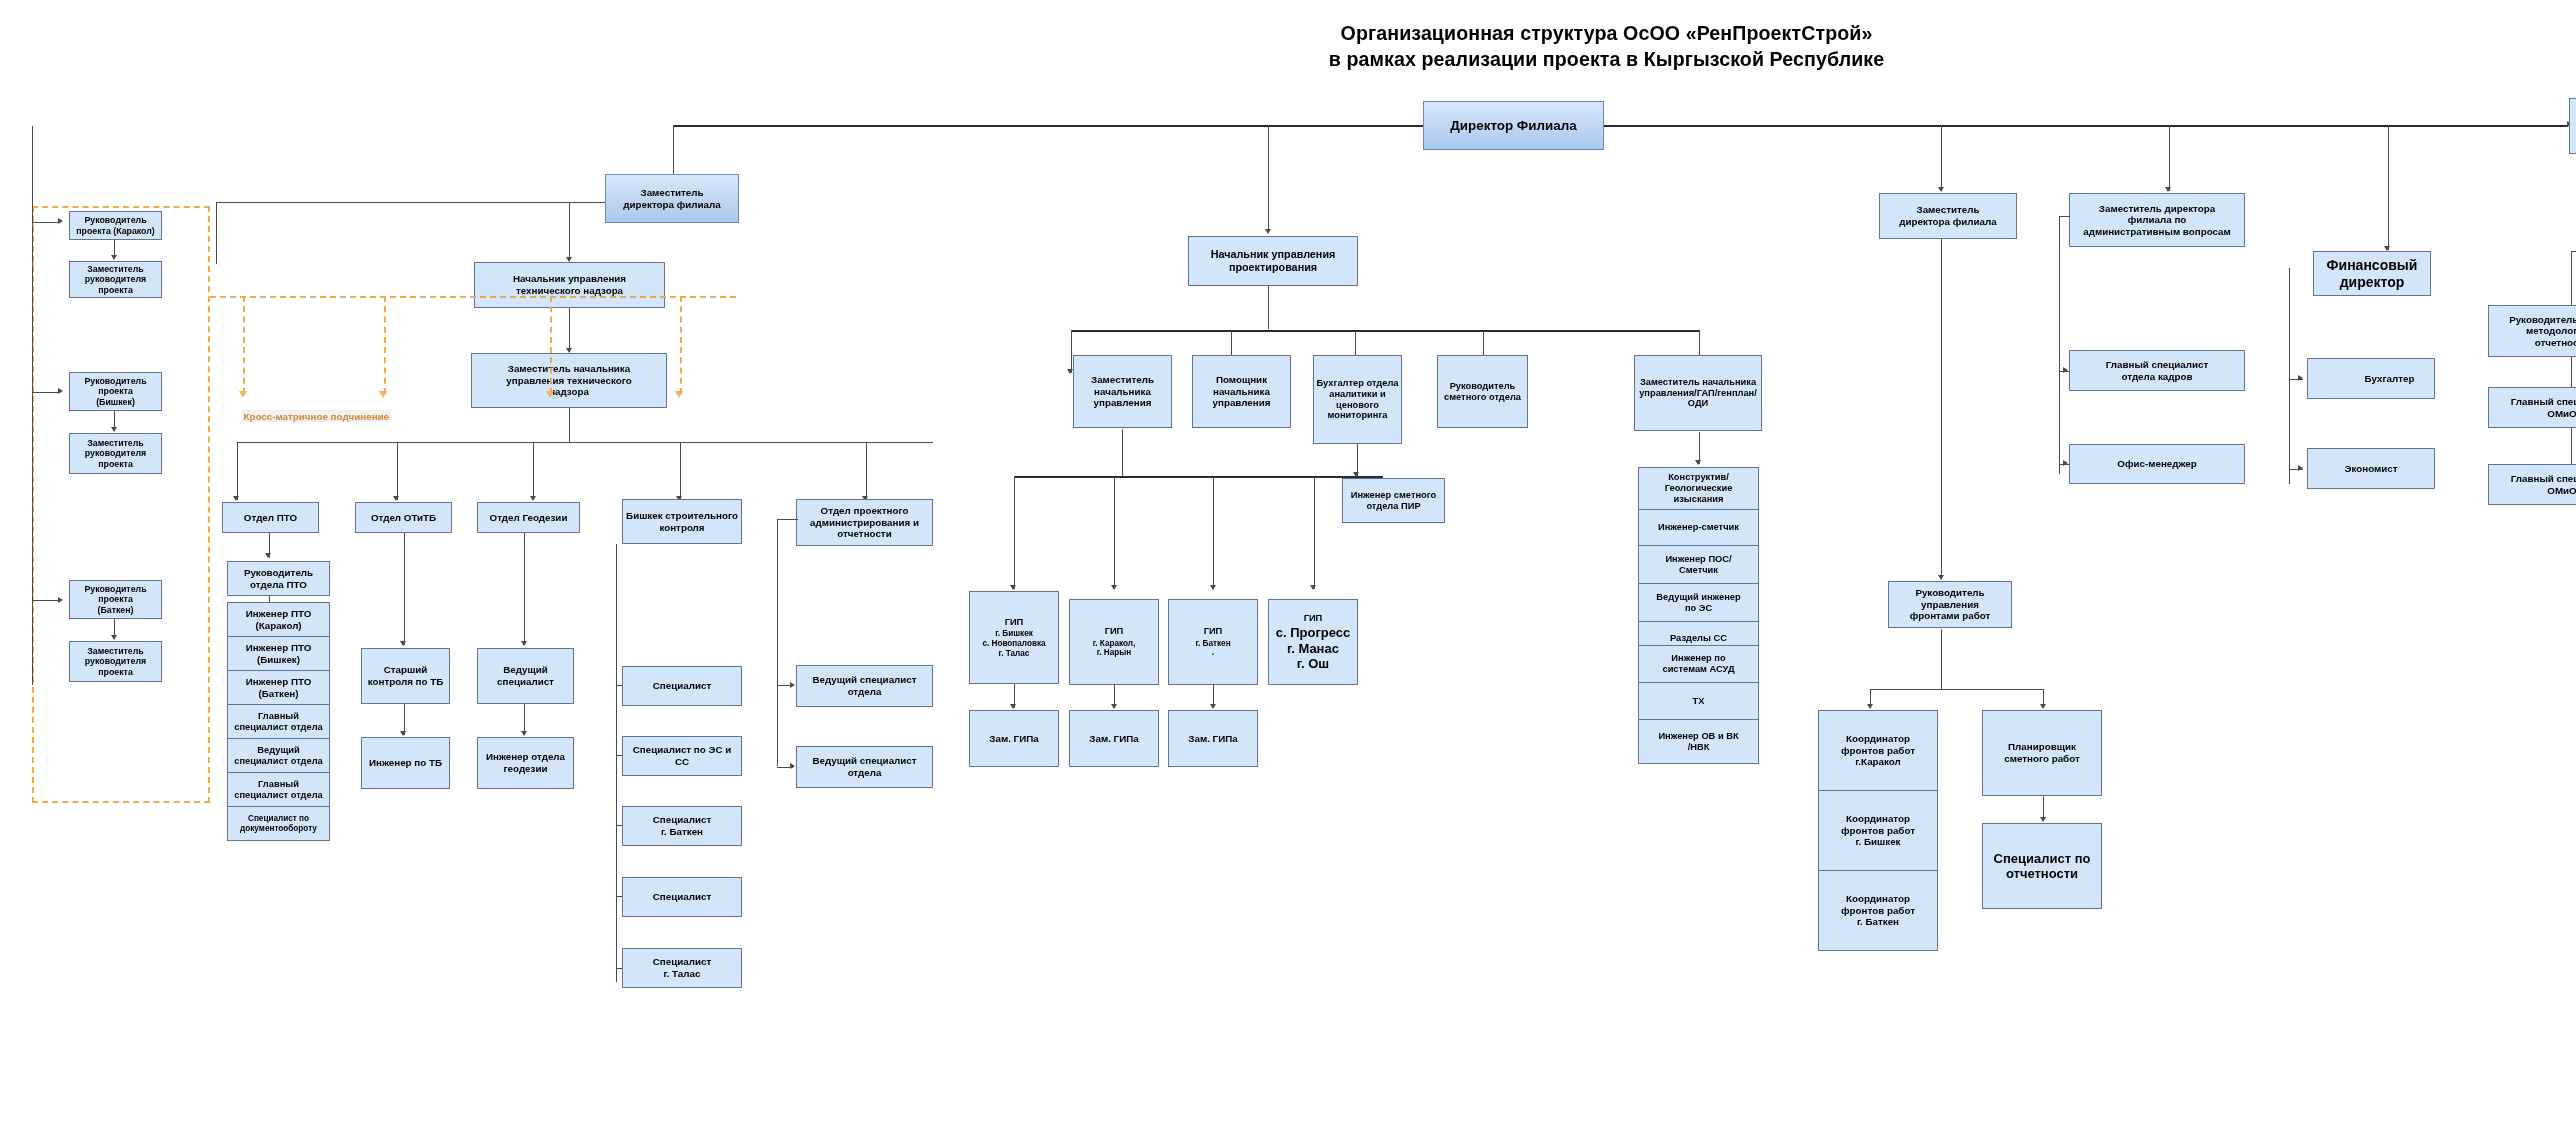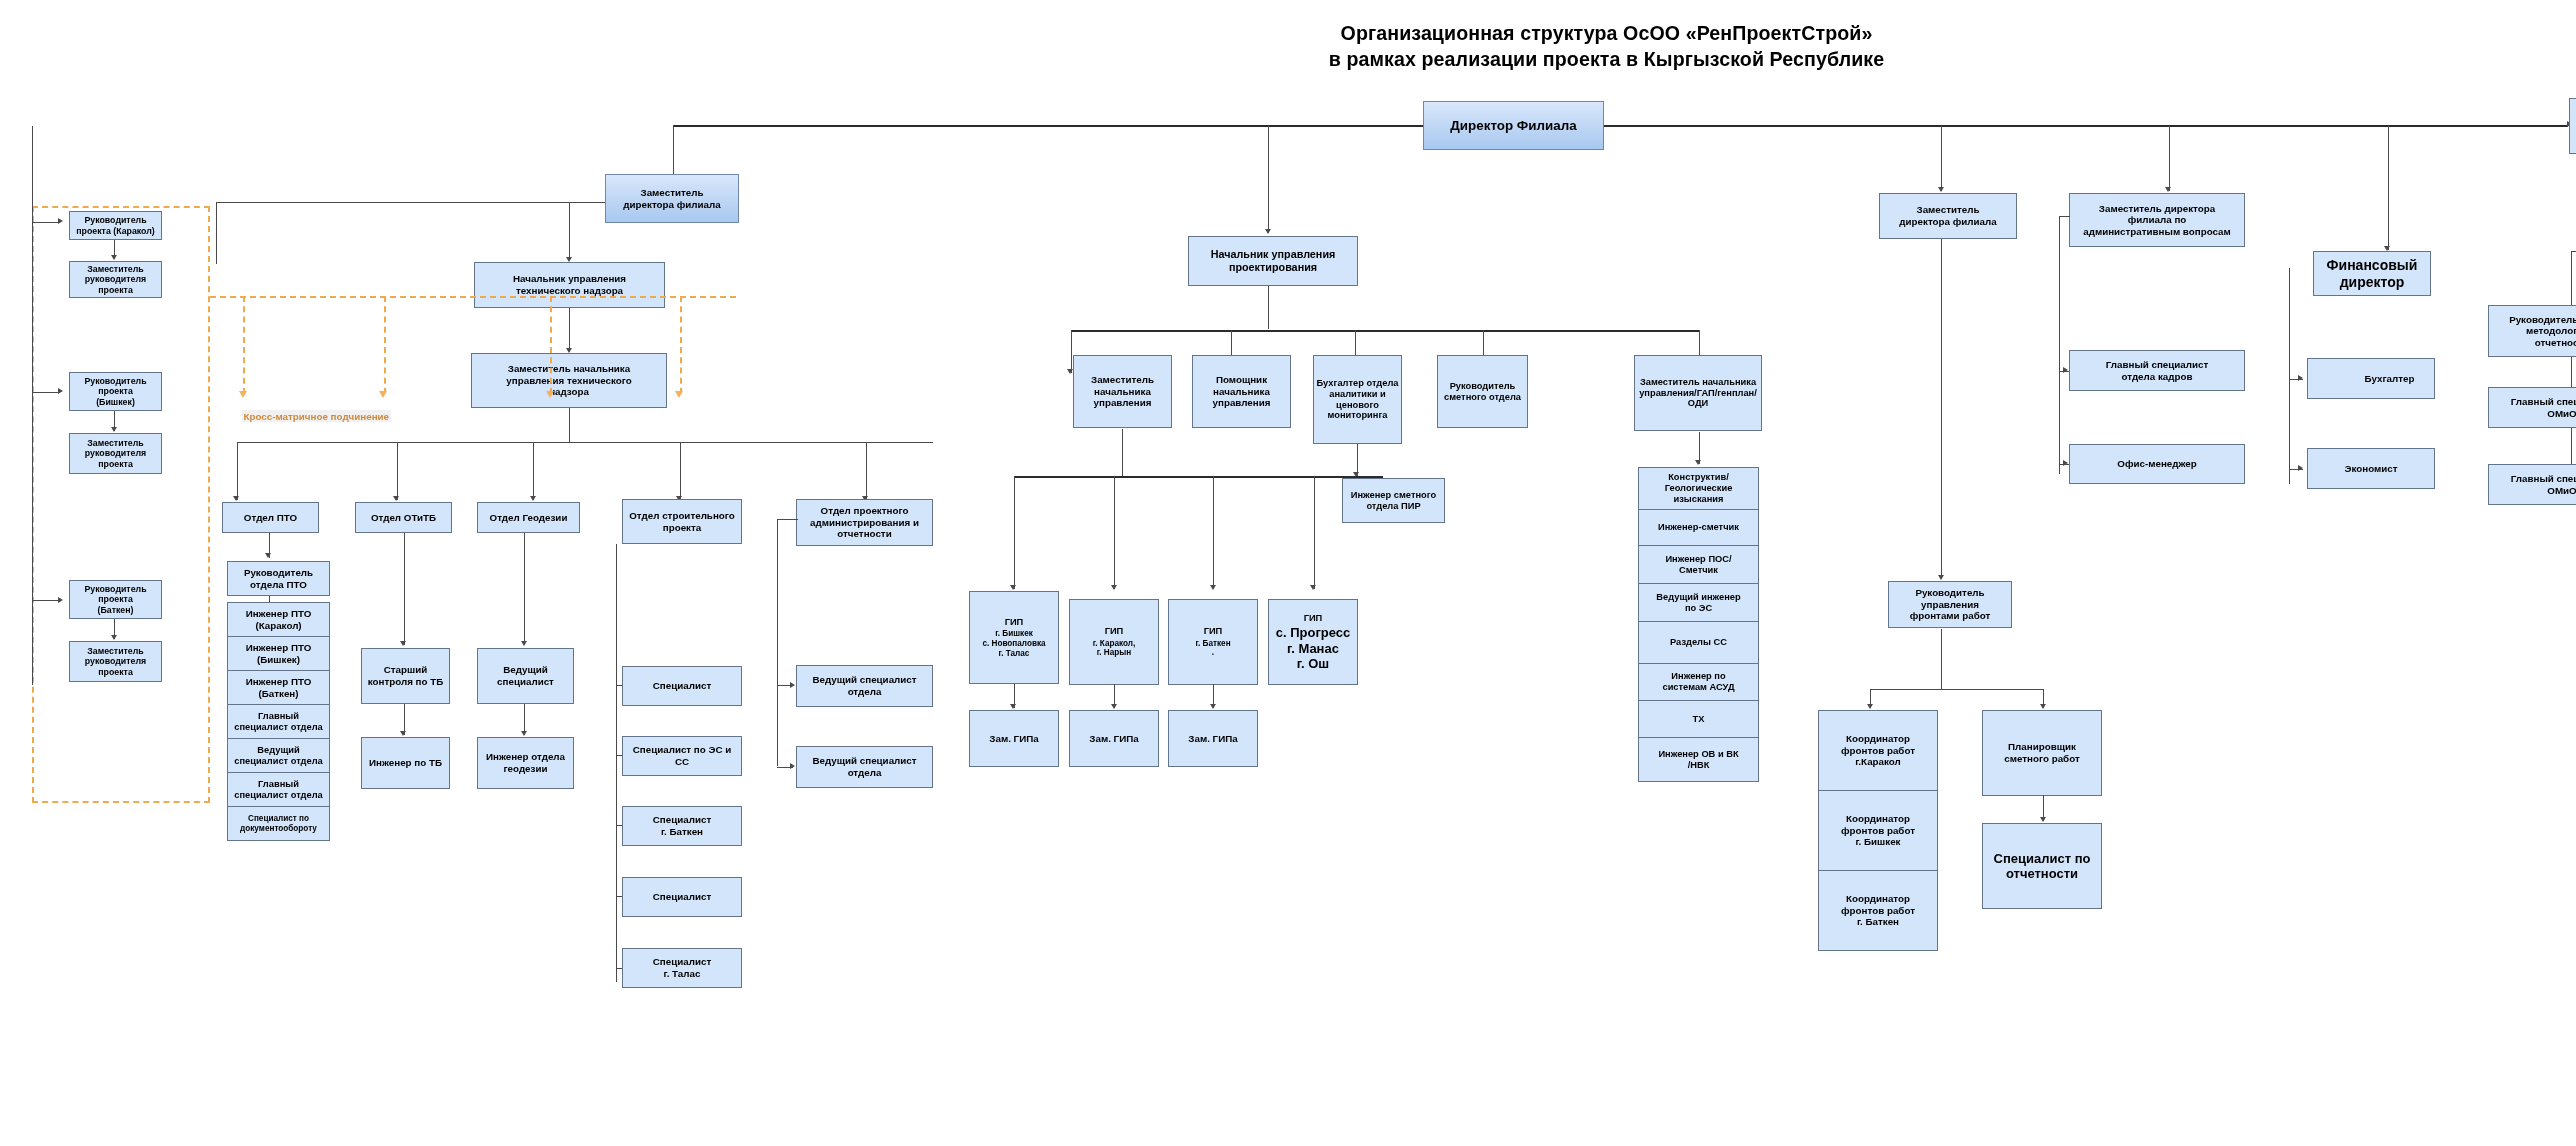--- a/index.html
+++ b/index.html
@@ -192,21 +192,21 @@
   <div class="node flat-light" style="left:222px;top:502px;width:97px;height:31px;font-size:9.8px;">
     <span class="txt">Отдел ПТО</span>
   </div>
   <div class="node flat-light" style="left:355px;top:502px;width:97px;height:31px;font-size:9.8px;">
     <span class="txt">Отдел ОТиТБ</span>
   </div>
   <div class="node flat-light" style="left:477px;top:502px;width:103px;height:31px;font-size:9.8px;">
     <span class="txt">Отдел Геодезии</span>
   </div>
   <div class="node flat-light" style="left:622px;top:499px;width:120px;height:45px;font-size:9.8px;">
-    <span class="txt">Отдел строительного проекта</span>
+    <span class="txt">Бишкек строительного контроля</span>
   </div>
   <div class="node flat-light" style="left:796px;top:499px;width:137px;height:47px;font-size:9.8px;">
     <span class="txt">Отдел проектного администрирования и отчетности</span>
   </div>
 
   <div class="ln v" style="left:269px;top:533px;height:25px;"></div>
   <div class="arrow-d" style="left:265px;top:553px;"></div>
   <div class="node flat-light" style="left:227px;top:561px;width:103px;height:35px;font-size:9.8px;white-space:pre-line;">
     <span class="txt">Руководитель
 отдела ПТО</span>
@@ -480,21 +480,21 @@
       <span class="txt">Инженер-сметчик</span>
     </div>
     <div class="node flat-light" style="height:39px;font-size:9.3px;white-space:pre-line;">
       <span class="txt">Инженер ПОС/
 Сметчик</span>
     </div>
     <div class="node flat-light" style="height:39px;font-size:9.3px;white-space:pre-line;">
       <span class="txt">Ведущий инженер
 по ЭС</span>
     </div>
-    <div class="node flat-light" style="height:43px;font-size:9.3px;white-space:pre-line;">
+    <div class="node flat-light" style="height:25px;font-size:9.3px;white-space:pre-line;align-items:flex-end;">
       <span class="txt">Разделы СС</span>
     </div>
     <div class="node flat-light" style="height:38px;font-size:9.3px;white-space:pre-line;">
       <span class="txt">Инженер по
 системам АСУД</span>
     </div>
     <div class="node flat-light" style="height:38px;font-size:9.3px;white-space:pre-line;">
       <span class="txt">ТХ</span>
     </div>
     <div class="node flat-light" style="height:45px;font-size:9.3px;white-space:pre-line;">

